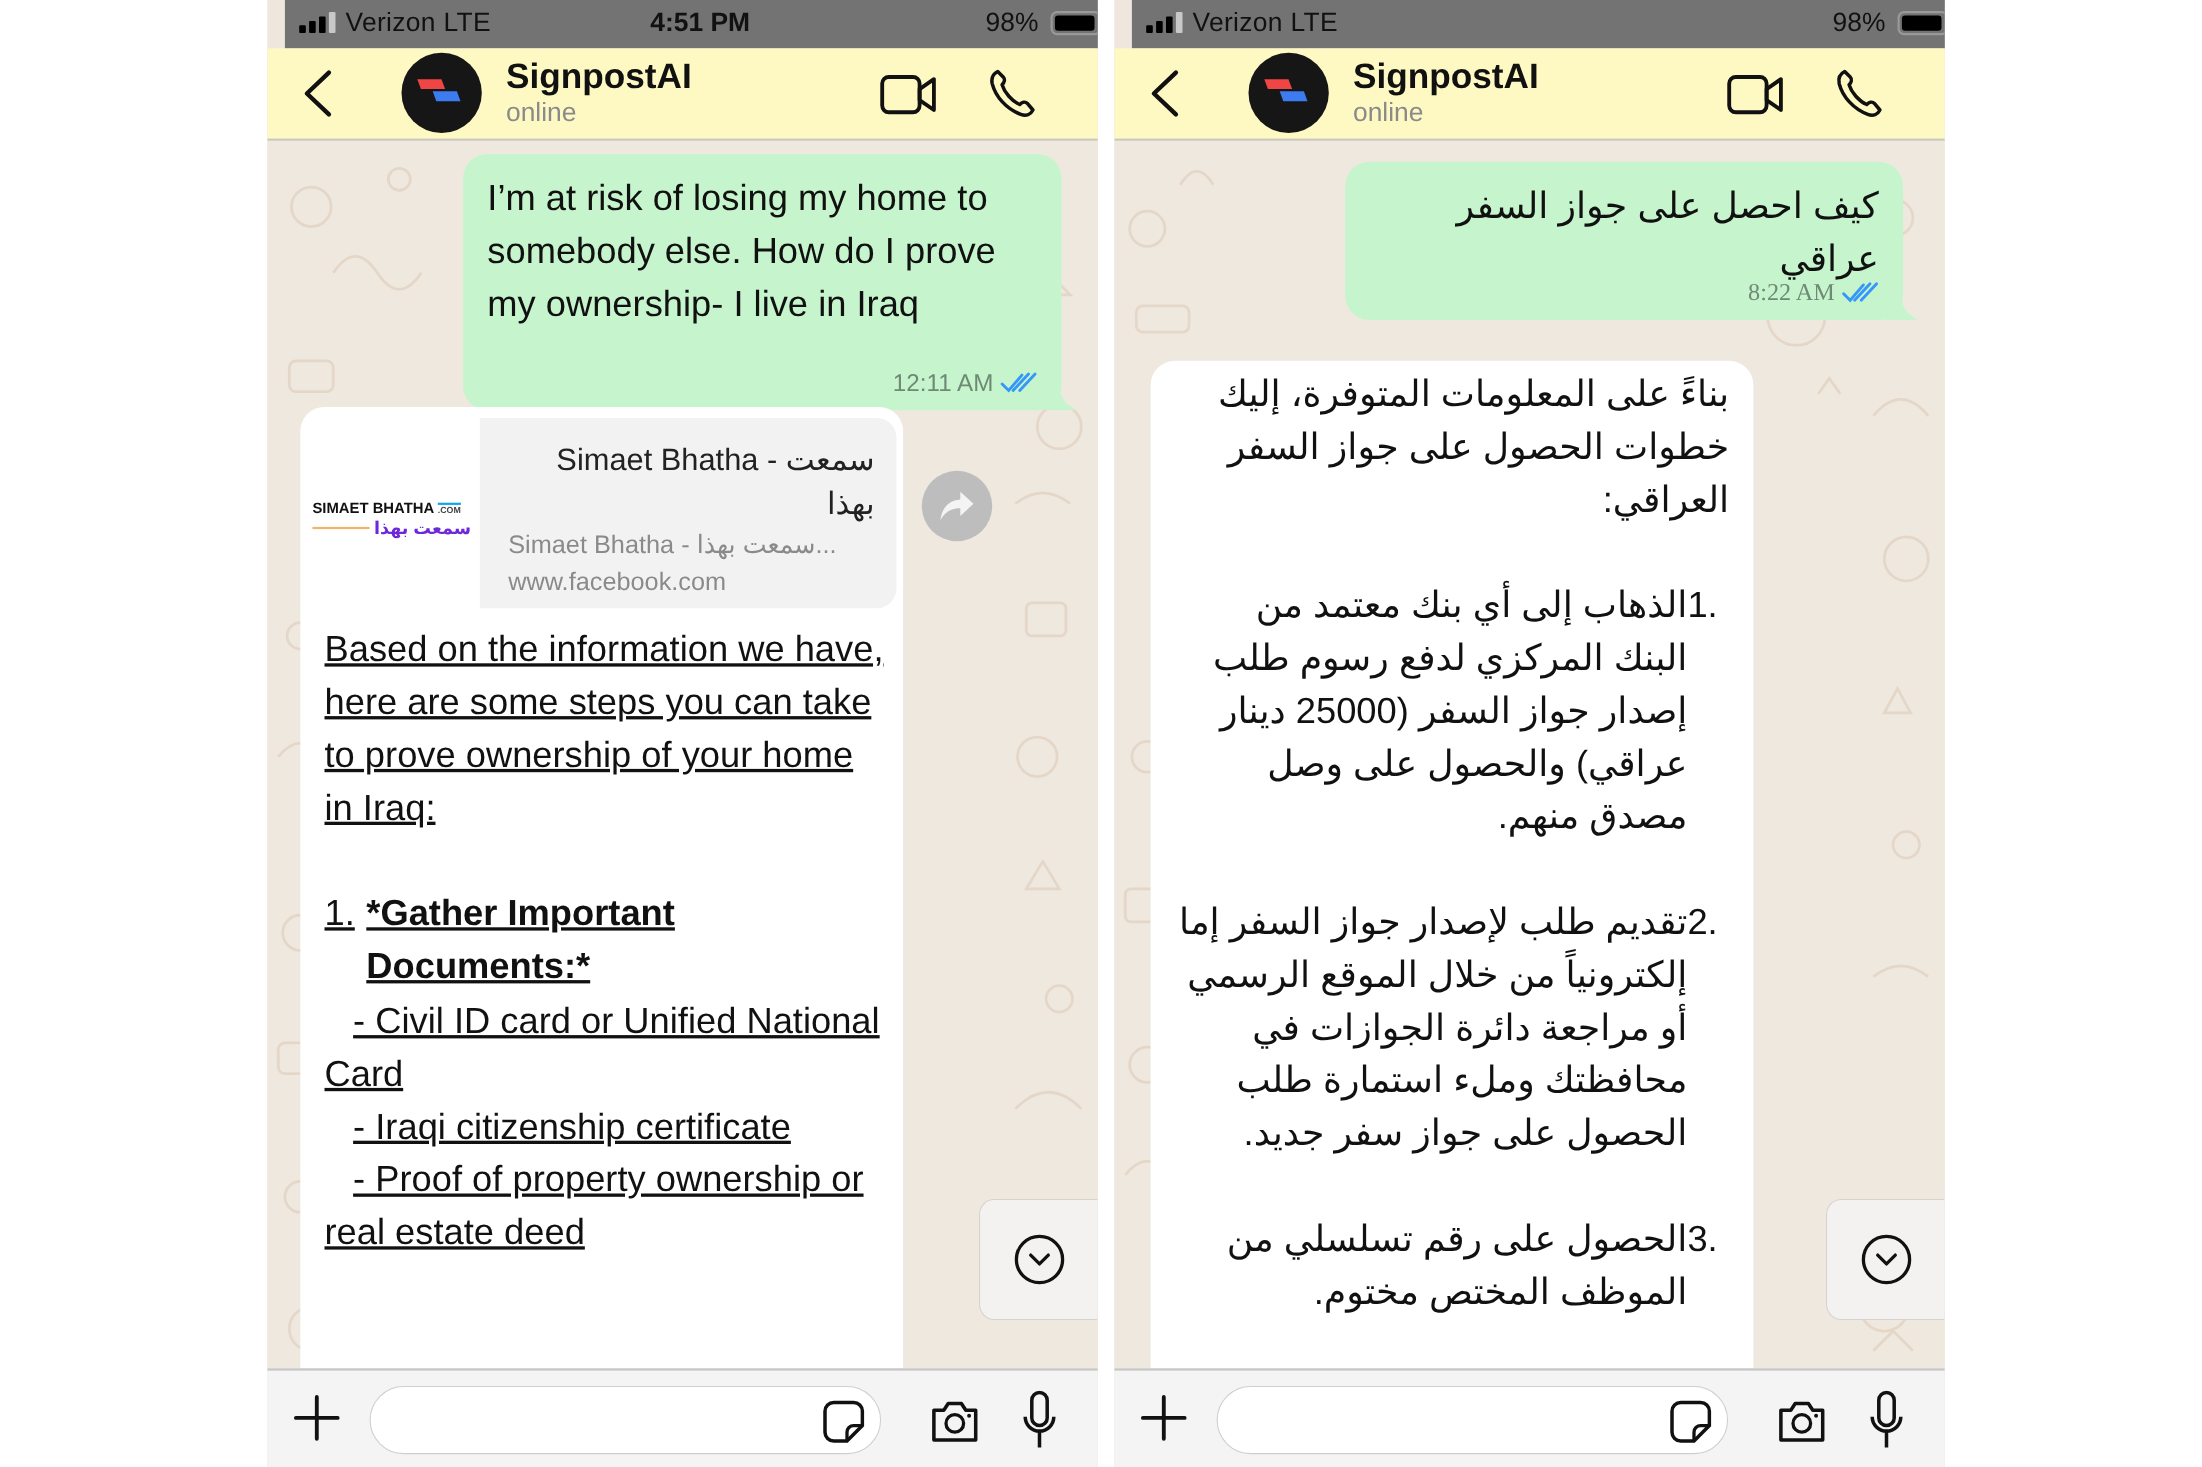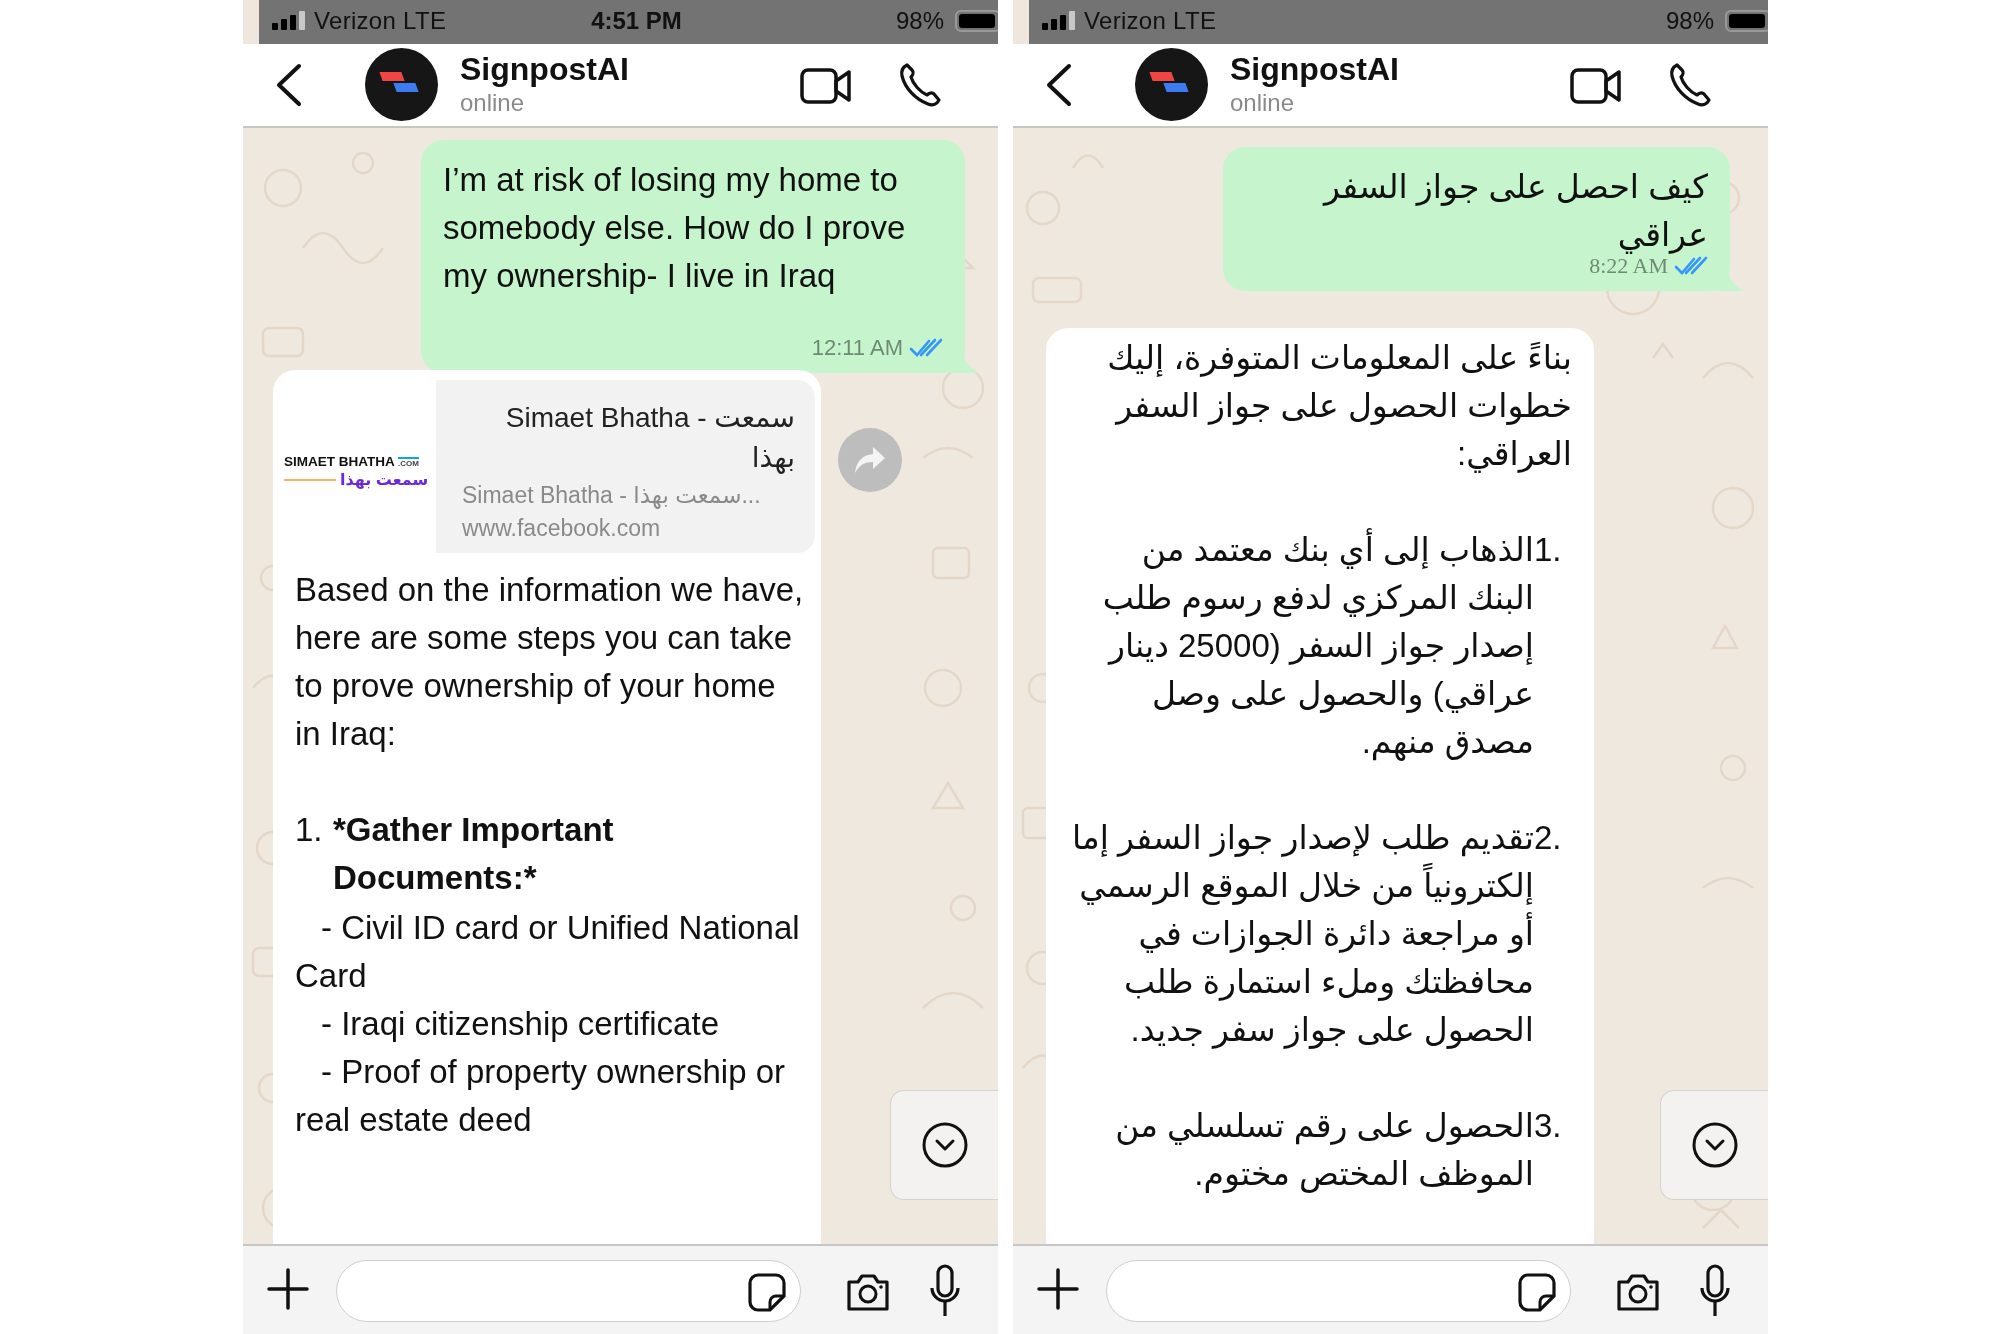--- a/index.html
+++ b/index.html
@@ -17,21 +17,21 @@
   .signal span:nth-child(2) { height: 11px; }
   .signal span:nth-child(3) { height: 15px; }
   .signal span:nth-child(4) { height: 19px; background: #c8c8c8; }
   .status-bar .carrier { position: absolute; left: 55px; top: 7px; font-size: 24px; color: #111; letter-spacing: 0.3px; }
   .status-bar .time { position: absolute; left: 0; right: 0; top: 7px; text-align: center; font-size: 24px; font-weight: bold; color: #111; }
   .status-bar .battery-pct { position: absolute; right: 70px; top: 7px; font-size: 24px; color: #111; }
   .status-bar .battery { position: absolute; right: 13px; top: 10px; width: 46px; height: 22px; border: 2px solid #999; border-radius: 6px; padding: 2px; }
   .battery .fill { width: 96%; height: 100%; background: #000; border-radius: 3px; }
   .battery::after { content: ""; position: absolute; right: -6px; top: 6px; width: 3px; height: 7px; background: #999; border-radius: 0 2px 2px 0; }
 
-  .chat-header { position: absolute; left: 0; top: 44px; width: 100%; height: 84px; background: #ffffff; border-bottom: 2px solid #c9c5c0; }
+  .chat-header { position: absolute; left: 0; top: 44px; width: 100%; height: 84px; background: #fef9c3; border-bottom: 2px solid #c9c5c0; }
   .back-btn { position: absolute; left: 26px; top: 16px; width: 40px; height: 50px; }
   .avatar { position: absolute; left: 122px; top: 4px; width: 73px; height: 73px; border-radius: 50%; background: #161616; }
   .avatar .red { position: absolute; left: 16px; top: 24px; width: 22px; height: 9px; background: #f04545; transform: skewX(20deg); }
   .avatar .blue { position: absolute; left: 30px; top: 35px; width: 22px; height: 9px; background: #3d7bf0; transform: skewX(20deg); }
   .contact-name { position: absolute; left: 217px; top: 7px; font-size: 32px; font-weight: bold; color: #111; }
   .contact-status { position: absolute; left: 217px; top: 45px; font-size: 24px; color: #8a8a8a; }
   .video-btn { position: absolute; right: 146px; top: 22px; width: 52px; height: 40px; }
   .call-btn { position: absolute; right: 56px; top: 18px; width: 44px; height: 46px; }
 
   .chat-area { position: absolute; left: 0; top: 128px; width: 100%; height: 1116px; overflow: hidden; background: #efe8df; }
@@ -51,21 +51,21 @@
   .lp-thumb .logo-ar { position: absolute; left: 8px; top: 94px; width: 152px; display: flex; align-items: center; gap: 4px; }
   .lp-thumb .logo-ar .line { flex: 0 0 52px; height: 2px; background: #f0b46a; }
   .lp-thumb .logo-ar span { font-size: 16px; font-weight: bold; color: #6d28d9; direction: rtl; }
   .lp-body { flex: 1; background: #f3f2f2; padding: 18px 20px 0 26px; border-radius: 0 18px 18px 0; margin: 4px 6px 6px 0; }
   .lp-title { font-size: 28px; line-height: 40px; color: #222; text-align: right; }
   .lp-desc { font-size: 23px; color: #8a8a8a; margin-top: 4px; white-space: nowrap; overflow: hidden; }
   .lp-domain { font-size: 23px; color: #8a8a8a; margin-top: 6px; }
 
   .forward-btn { position: absolute; width: 64px; height: 64px; border-radius: 50%; background: #bdbdbd; display: flex; align-items: center; justify-content: center; }
 
-  .ai-body { position: absolute; left: 22px; right: 12px; }
+  .ai-body { position: absolute; left: 22px; right: 12px; text-decoration: underline; }
   .ai-body p { font-size: 33px; line-height: 48px; color: #111; }
   .ai-body .gap { height: 48px; }
   .ai-body .num-item { display: flex; font-size: 33px; line-height: 48px; }
   .ai-body .num-item .num { width: 38px; flex: none; }
   .ai-body .num-item b { font-weight: bold; }
   .ai-body .sub { font-size: 33px; line-height: 48px; }
 
   .ar-body { position: absolute; left: 20px; right: 22px; direction: rtl; text-align: right; }
   .ar-body p { font-size: 33px; line-height: 48px; color: #111; }
   .ar-body .gap { height: 48px; }

